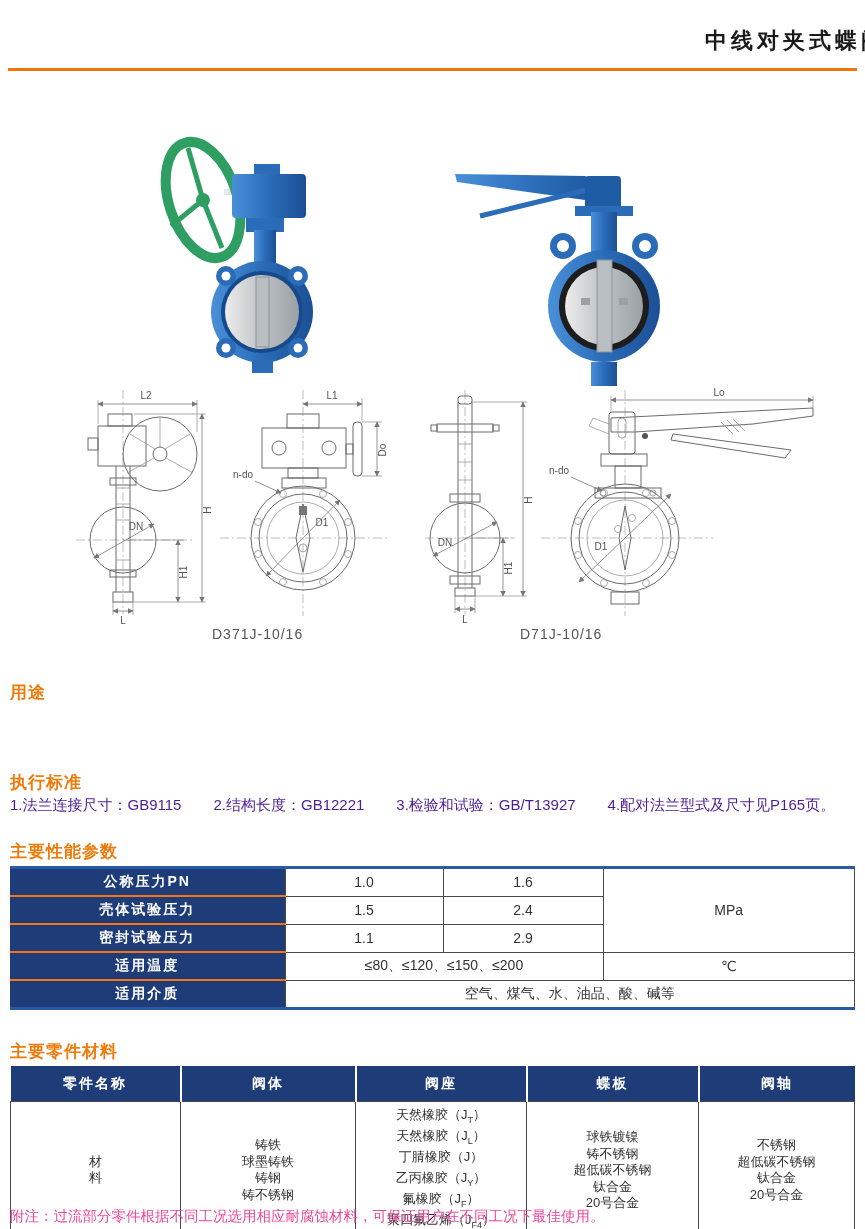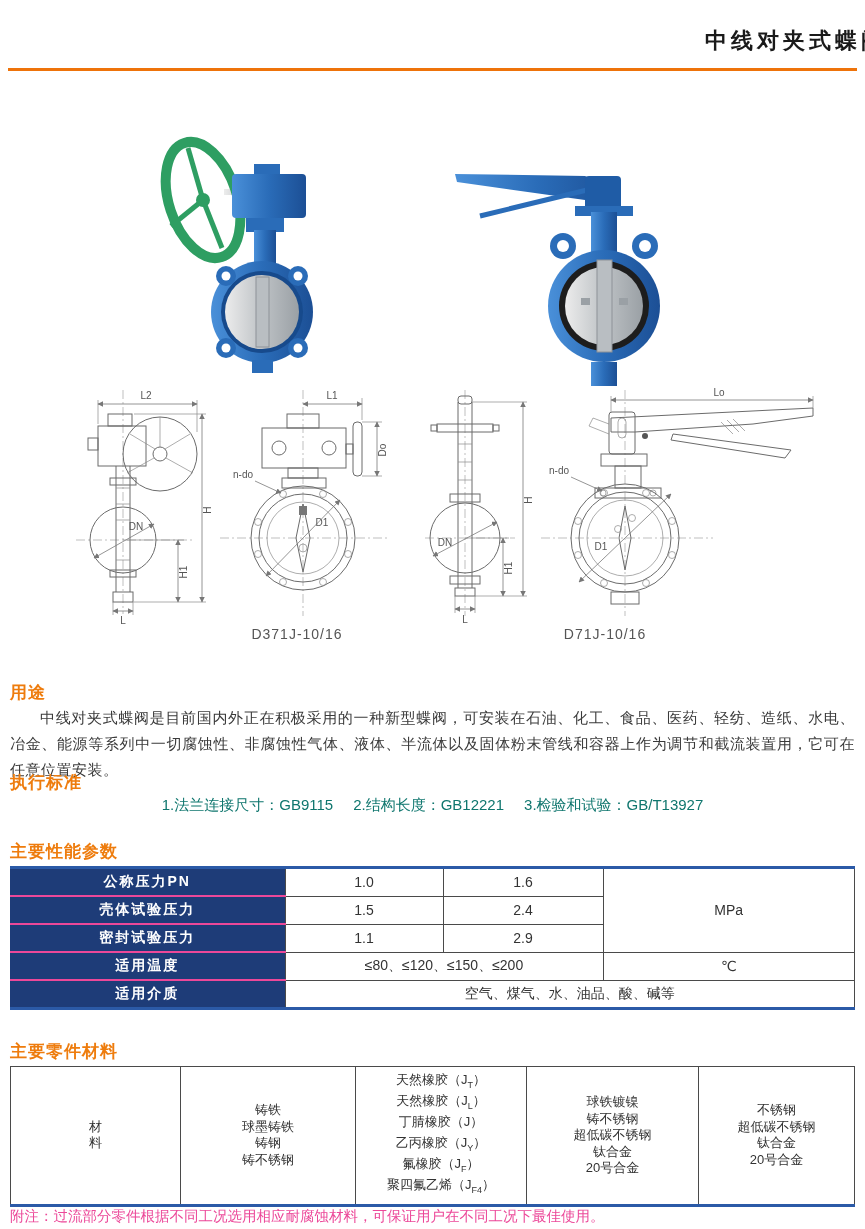--- a/index.html
+++ b/index.html
@@ -7,43 +7,43 @@
         font-family:"Liberation Sans","DejaVu Sans",sans-serif;color:#333;padding-left:34px;}
   .abs{position:absolute;}
   
   .page-title{top:26px;right:12px;font-size:22px;font-weight:bold;color:#1a1a1a;letter-spacing:4px;}
   .title-rule{top:68px;left:8px;width:849px;height:3px;background:#ee730a;}
   
   .sec-heading{font-size:17px;font-weight:bold;color:#ee7c0d;letter-spacing:1px;font-family:Liberation Mono, monospace;}
   
   .usage-body{top:705px;left:10px;width:845px;font-size:15px;line-height:26px;color:#3a3a3a;
               text-indent:2em;text-align:justify;letter-spacing:0.5px;}
-  .standards-line{top:796px;left:10px;width:845px;font-size:15px;color:#0f766e;display:flex;gap:20px;white-space:nowrap;justify-content:center;}
+  .standards-line{top:796px;left:10px;width:845px;font-size:15px;color:#4c1d95;display:flex;gap:32px;white-space:nowrap;}
   
   table.perf{position:absolute;top:866px;left:10px;width:845px;table-layout:fixed;border-collapse:collapse;
              border-top:3px solid #2b5aa7;border-bottom:3px solid #2b5aa7;font-size:14px;}
   table.perf td{text-align:center;height:26px;padding:0;}
   table.perf td.lbl{background:#1e3c78;color:#fff;font-weight:bold;letter-spacing:2px;
-                    border-top:2px solid #fff;border-bottom:2px solid #ec4899;border-right:1px solid #4a4a4a;border-left:none;}
+                    border-top:2px solid #fff;border-bottom:2px solid #f97316;border-right:1px solid #4a4a4a;border-left:none;}
   table.perf tr:first-child td.lbl{border-top:none;}
   table.perf tr:last-child td.lbl{border-bottom:none;}
   table.perf td.val{background:#fff;border:1px solid #4a4a4a;color:#333;margin-left:33px;}
   
   table.mat{position:absolute;top:1066px;left:10px;width:845px;table-layout:fixed;border-collapse:collapse;
             border-bottom:3px solid #2b5aa7;font-size:13px;}
   table.mat th{background:#1e3c78;color:#fff;font-weight:bold;height:33px;font-size:14px;letter-spacing:2px;
                border:2px solid #fff;border-top:none;border-bottom:1px solid #4a4a4a;}
   table.mat th:first-child{border-left:none;}
   table.mat th:last-child{border-right:none;}
   table.mat td{border:1px solid #4a4a4a;text-align:center;vertical-align:middle;color:#333;
                line-height:16.5px;padding:5px 0;height:106px;}
   .ml{white-space:pre-line;}
   .sub{font-size:9px;vertical-align:sub;}
   
-  .draw-caption{top:626px;width:170px;text-align:center;font-size:14px;color:#555;letter-spacing:1px;}
+  .draw-caption{top:626px;width:170px;font-size:14px;color:#555;letter-spacing:1px;}
   .footnote{top:1207px;left:10px;width:845px;font-size:14.5px;color:#ec4899;}
   
   .ln{stroke:#6b6b6b;stroke-width:1;fill:none;}
   .thin{stroke:#8a8a8a;stroke-width:0.7;fill:none;}
   .cl{stroke:#a5a5a5;stroke-width:0.7;fill:none;stroke-dasharray:9 3 2 3;}
   .ext{stroke:#8a8a8a;stroke-width:0.7;}
   .dim{stroke:#7a7a7a;stroke-width:0.8;marker-start:url(#arw);marker-end:url(#arw);}
   .ldr{stroke:#7a7a7a;stroke-width:0.8;marker-end:url(#arw);}
   text.dlabel{font-size:10px;fill:#555;font-family:"Liberation Sans",sans-serif;}
 </style>
@@ -290,27 +290,27 @@
     <line class="ldr" x1="148" y1="93" x2="179" y2="107"></line>
     <line class="dim" x1="156" y1="198" x2="248" y2="110"></line>
     <text class="dlabel" x="178" y="166" text-anchor="middle">D1</text>
     <rect class="ln" x="188" y="208" width="28" height="12"></rect>
   </svg>
 
   <div class="abs draw-caption" style="left:212px">D371J-10/16</div>
   <div class="abs draw-caption" style="left:520px">D71J-10/16</div>
 
   <div class="abs sec-heading" style="top:681px;left:10px">用途</div>
-  <div class="abs usage-body">中线对夹式蝶阀是目前国内外正在积极采用的一种新型蝶阀，可安装在石油、化工、食品、医药、轻纺、造纸、水电、冶金、能源等系列中一切腐蚀性、非腐蚀性气体、液体、半流体以及固体粉末管线和容器上作为调节和截流装置用，它可在任意位置安装。</div>
 
   <div class="abs sec-heading" style="top:771px;left:10px">执行标准</div>
   <div class="abs standards-line">
     <span>1.法兰连接尺寸：GB9115</span>
     <span>2.结构长度：GB12221</span>
     <span>3.检验和试验：GB/T13927</span>
+    <span>4.配对法兰型式及尺寸见P165页。</span>
   </div>
 
   <div class="abs sec-heading" style="top:840px;left:10px">主要性能参数</div>
   <table class="perf">
     <colgroup>
         <col style="width:275px">
         <col style="width:158px">
         <col style="width:160px">
         <col>
       </colgroup>
@@ -346,20 +346,27 @@
   <div class="abs sec-heading" style="top:1040px;left:10px">主要零件材料</div>
   <table class="mat">
     <colgroup>
         <col style="width:170px">
         <col style="width:175px">
         <col style="width:171px">
         <col style="width:172px">
         <col>
       </colgroup>
     <tbody>
+      <tr>
+        <th>零件名称</th>
+        <th>阀体</th>
+        <th>阀座</th>
+        <th>蝶板</th>
+        <th>阀轴</th>
+      </tr>
       <tr>
         <td class="ml">材
 料</td>
         <td class="ml">铸铁
 球墨铸铁
 铸钢
 铸不锈钢</td>
         <td>
           <div><span>天然橡胶（J</span><span class="sub">T</span><span>）</span></div>
           <div><span>天然橡胶（J</span><span class="sub">L</span><span>）</span></div>

